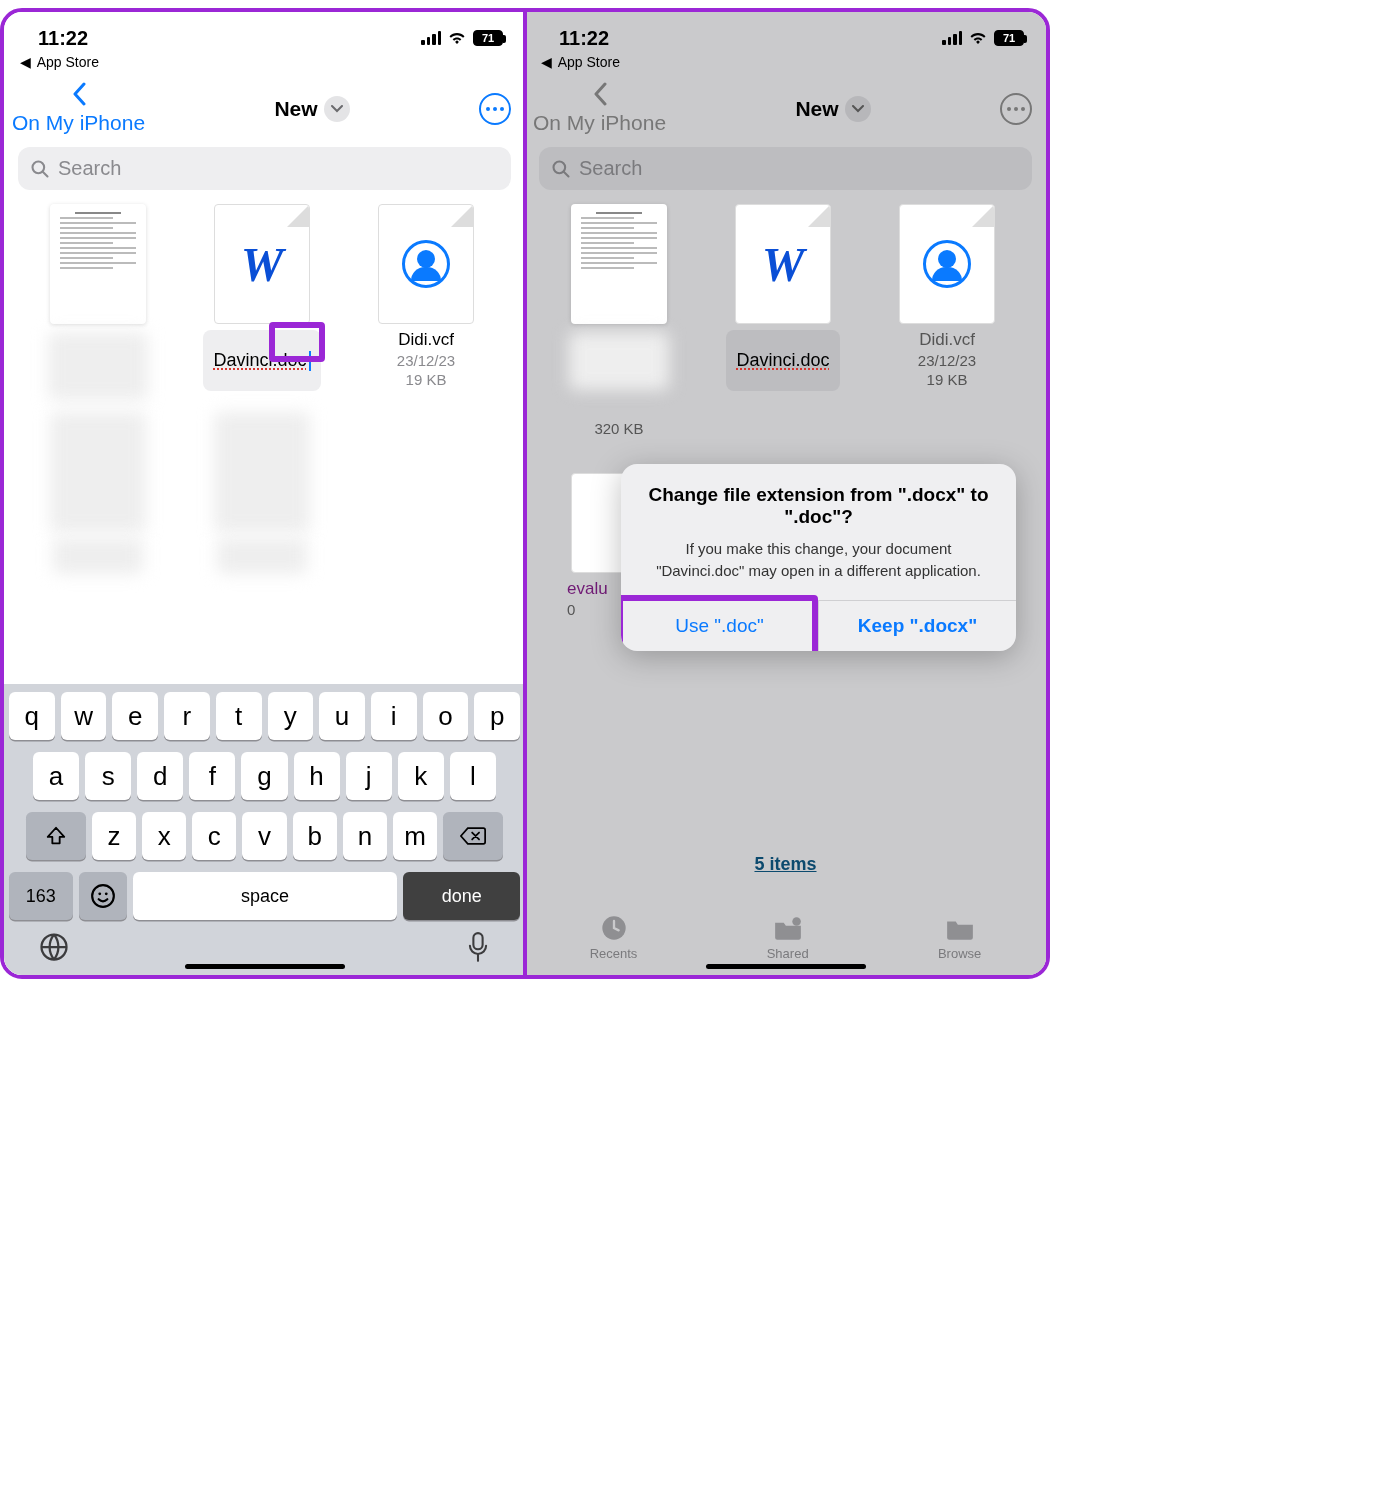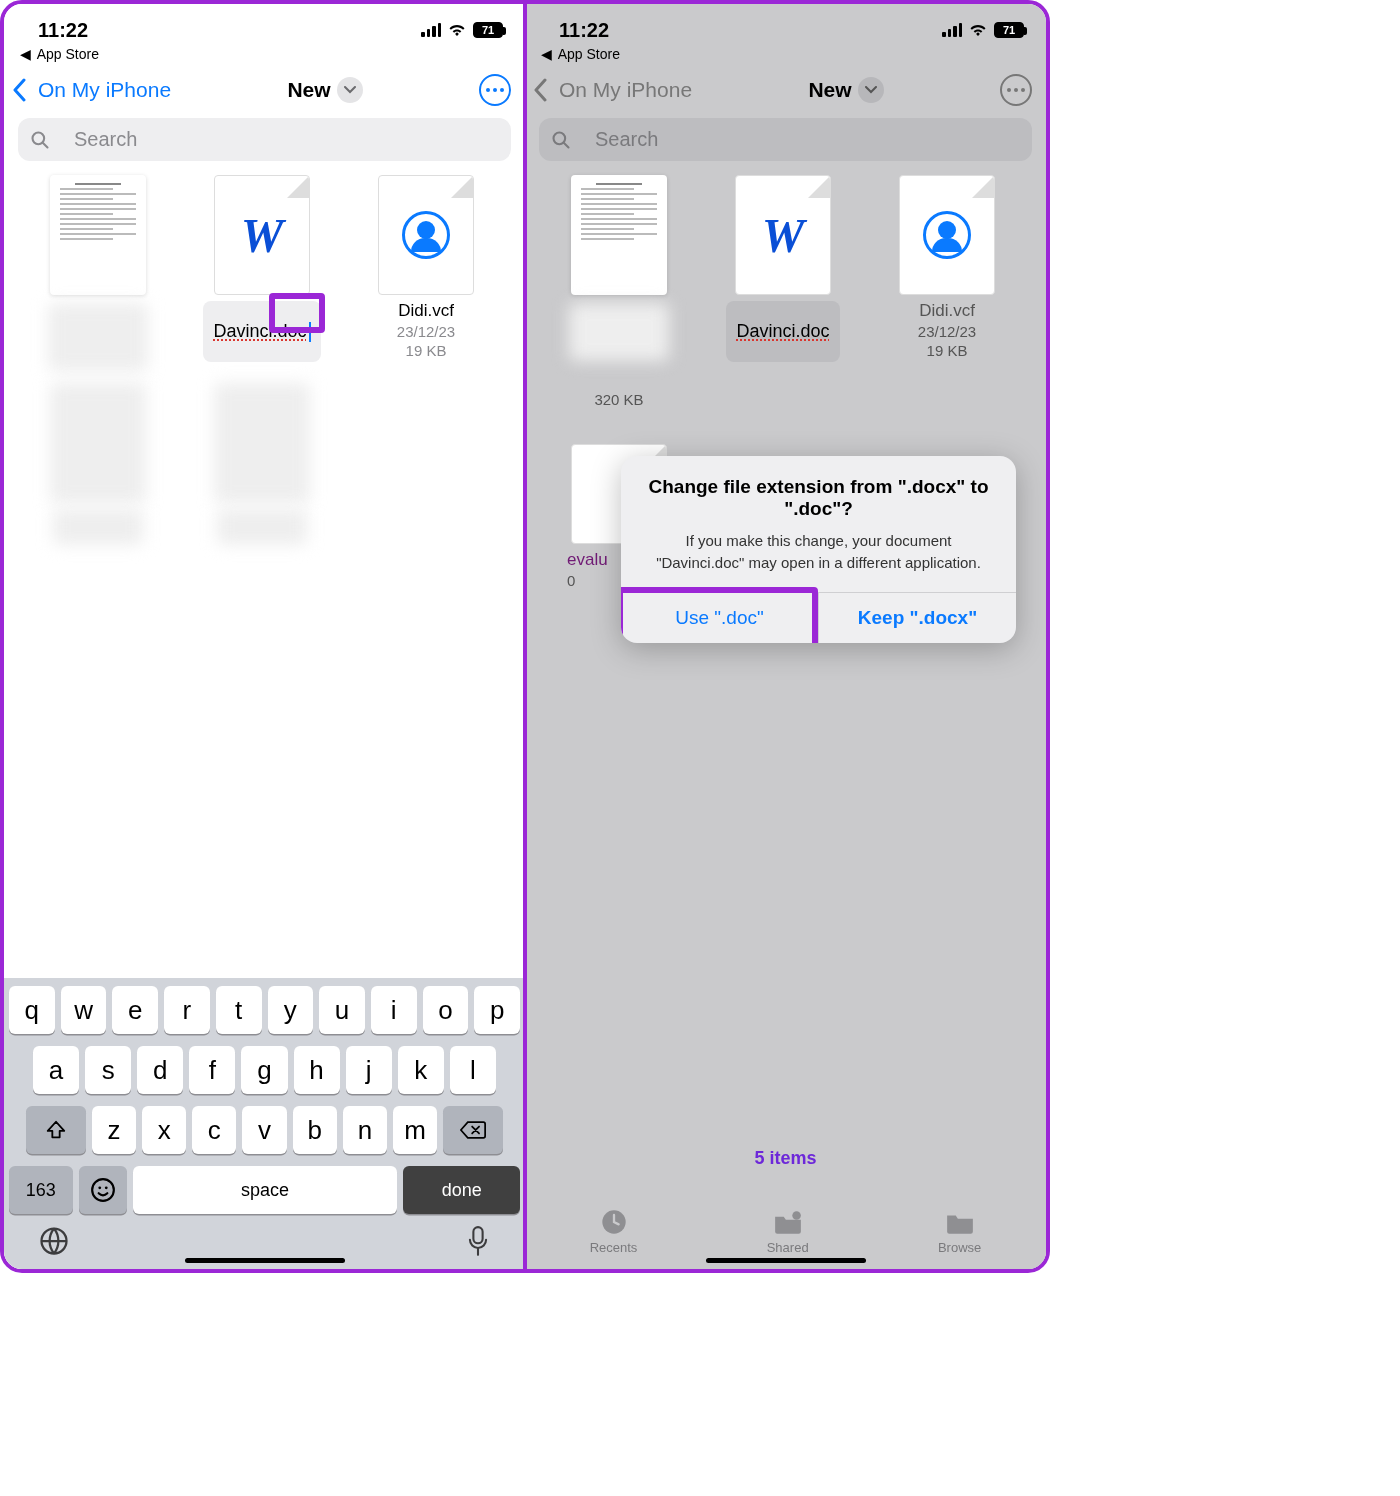--- a/index.html
+++ b/index.html
@@ -5,23 +5,23 @@
   * { box-sizing: border-box; margin: 0; padding: 0; }
   body {
     font-family: -apple-system, BlinkMacSystemFont, "Helvetica Neue", sans-serif;
     background: #fff;
     width: 1400px;
     height: 1496px;
     position: relative;
   }
   .outer {
     width: 1050px;
-    height: 1273px;
+    height: 971px;
     position: absolute;
-    left: 0; top: 0;
+    left: 0; top: 8px;
     border: 4px solid #9b27d6;
     border-radius: 22px;
     overflow: hidden;
     display: flex;
   }
   .phone {
     width: 50%;
     height: 100%;
     position: relative;
     background: #fff;
@@ -54,21 +54,21 @@
   .battery .body::after { content:""; position:absolute; right:-4px; top:4px; width:3px; height:8px; background:#000; border-radius:0 2px 2px 0; }
   
   .breadcrumb { font-size: 14px; padding: 0 16px 4px 16px; color: #000; }
   .breadcrumb span { margin-left: 2px; }
   
   .navbar {
     display: flex; align-items: center; justify-content: space-between;
     padding: 8px 14px 8px 8px;
     gap: 8px;
   }
-  .navbar .back { display:flex; align-items:center; gap:12px; color:#0a7aff; font-size:21px; }
+  .navbar .back { display:flex; align-items:center; gap:5px; color:#0a7aff; font-size:21px;flex-direction:column; }
   .phone.dimmed .navbar .back { color:#777; }
   .navbar .title { display:flex; align-items:center; gap:6px; font-size:21px; font-weight:600; }
   .navbar .title .chev {
     width:26px; height:26px; border-radius:50%; background:#e4e4e6;
     display:flex; align-items:center; justify-content:center;
   }
   .phone.dimmed .navbar .title .chev { background:#b7b7ba; }
   .navbar .more {
     width: 32px; height:32px; border:2.5px solid #0a7aff; border-radius:50%;
     display:flex; align-items:center; justify-content:center; gap:3px;
@@ -76,21 +76,21 @@
   .phone.dimmed .navbar .more { border-color:#777; }
   .navbar .more i { width:4px; height:4px; background:#0a7aff; border-radius:50%; }
   .phone.dimmed .navbar .more i { background:#777; }
   
   .searchbar {
     margin: 4px 14px 10px 14px;
     background: #eeeef0;
     border-radius: 12px;
     display:flex; align-items:center;
     padding: 10px 12px;
-    gap: 24px;
+    gap: 8px;
     color: #8a8a8e;
     font-size: 20px;
   }
   .phone.dimmed .searchbar { background:#bdbdc0; color:#7a7a7d; }
   
   .grid {
     padding: 4px 24px;
     display: flex;
     flex-wrap: wrap;
     gap: 12px 24px;
@@ -181,21 +181,21 @@
   .alert .btn + .btn { border-left:1px solid #cfcfd2; }
   
   .tabbar {
     position:absolute; left:0; right:0; bottom:0;
     padding: 8px 0 14px 0;
     display:flex; justify-content:space-around;
     background: #cacacc;
   }
   .tabbar .tab { display:flex; flex-direction:column; align-items:center; gap:4px; color:#7a7a7d; font-size:13px;}
   .tabbar .tab svg { width:30px; height:28px; fill:#8f8f92;}
-  .items-count { position:absolute; left:0; right:0; bottom: 100px; text-align:center; font-size:18px; font-weight:600; color:#6d28d9;}
+  .items-count { position:absolute; left:0; right:0; bottom: 100px; text-align:center; font-size:18px; font-weight:600; color:#0c4a6e;text-decoration:underline;}
   
   .peek-name { font-size:17px; color:#701a75; }
 </style>
 </head>
 <body>
 
 <div class="outer">
   <div class="vsep"></div>
 
   <div class="phone">

